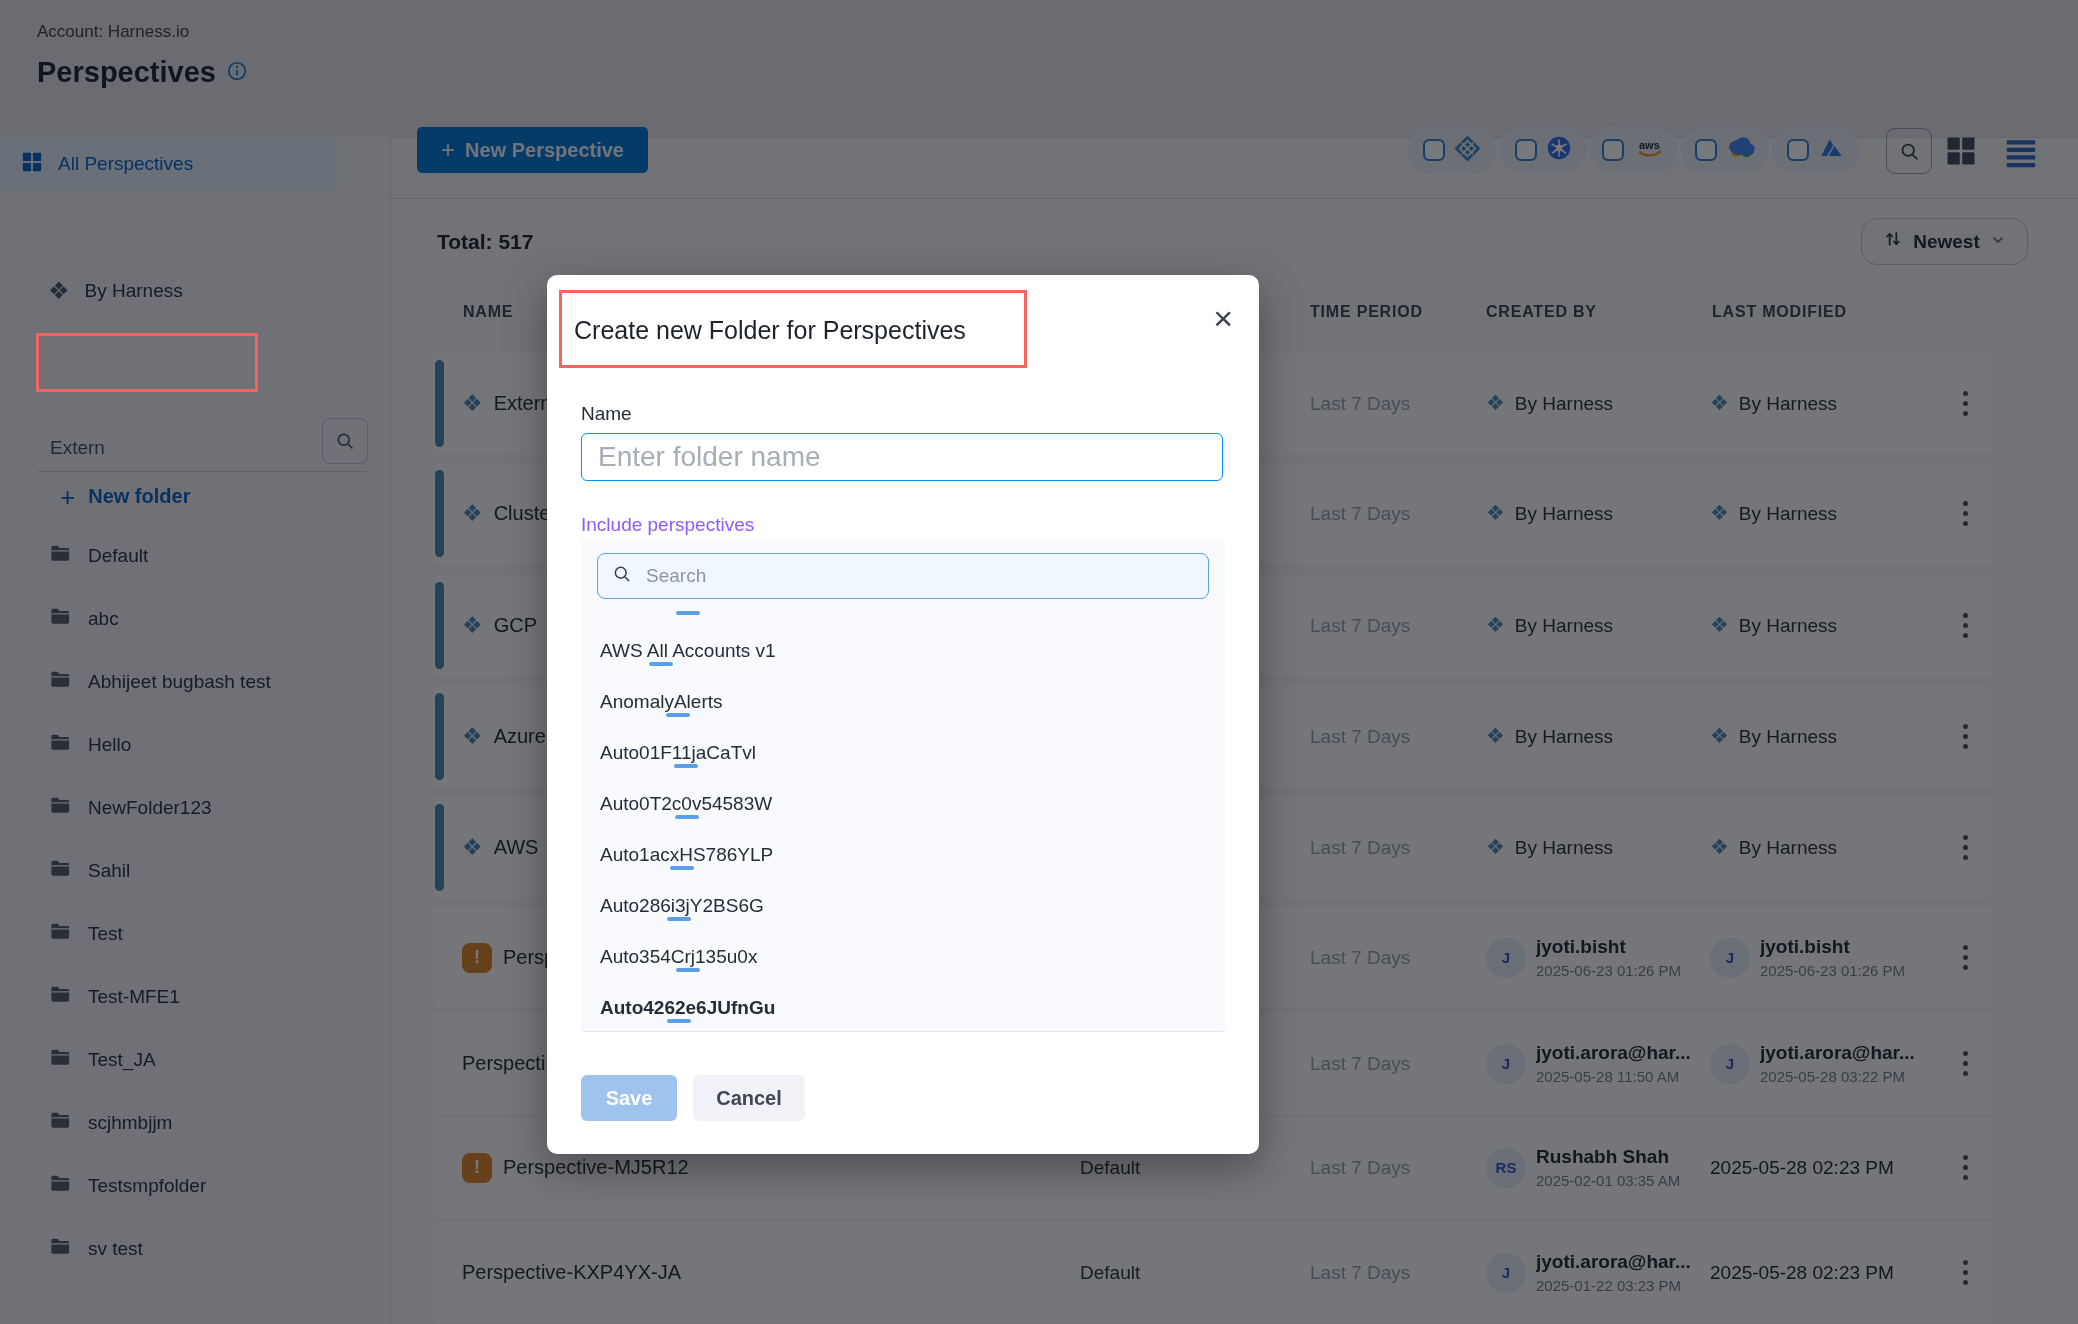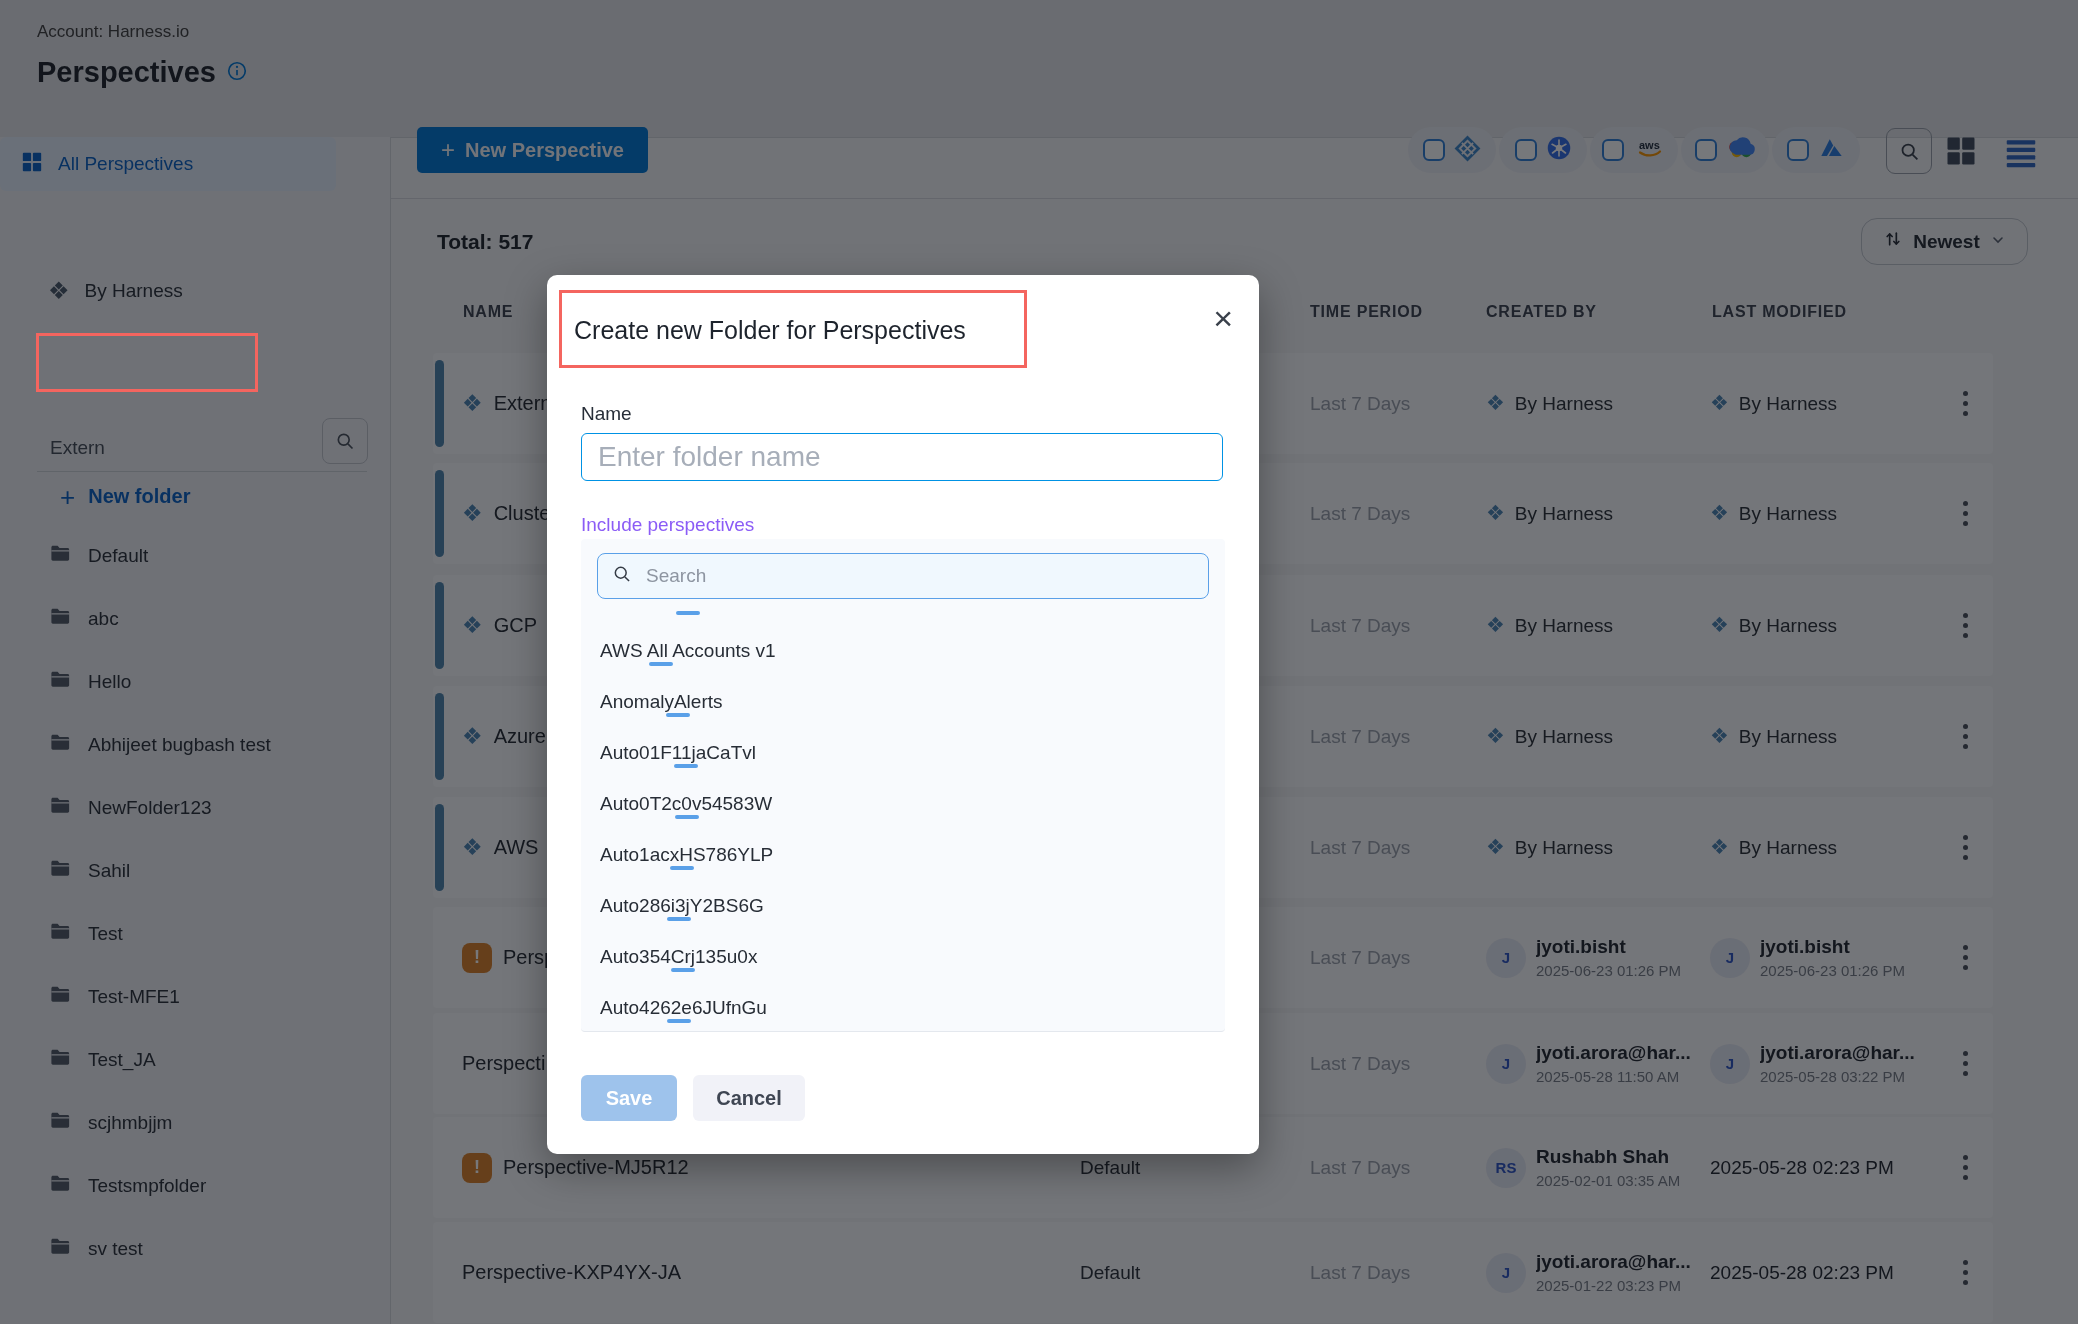--- a/index.html
+++ b/index.html
@@ -159,28 +159,28 @@
               <path fill="#525b68" d="M2.5 5.5c0-.8.7-1.5 1.5-1.5h5l2 2.2h8.5c.8 0 1.5.7 1.5 1.5V18c0 .8-.7 1.5-1.5 1.5H4c-.8 0-1.5-.7-1.5-1.5V5.5z"></path>
               <rect x="2.5" y="8.6" width="19" height="1.3" fill="#eef0f4"></rect>
             </svg></span>
           <span>abc</span>
         </div>
         <div class="folder-item">
           <span><svg width="23" height="23" viewBox="0 0 24 24">
               <path fill="#525b68" d="M2.5 5.5c0-.8.7-1.5 1.5-1.5h5l2 2.2h8.5c.8 0 1.5.7 1.5 1.5V18c0 .8-.7 1.5-1.5 1.5H4c-.8 0-1.5-.7-1.5-1.5V5.5z"></path>
               <rect x="2.5" y="8.6" width="19" height="1.3" fill="#eef0f4"></rect>
             </svg></span>
+          <span>Abhijeet bugbash test</span>
+        </div>
+        <div class="folder-item">
+          <span><svg width="23" height="23" viewBox="0 0 24 24">
+              <path fill="#525b68" d="M2.5 5.5c0-.8.7-1.5 1.5-1.5h5l2 2.2h8.5c.8 0 1.5.7 1.5 1.5V18c0 .8-.7 1.5-1.5 1.5H4c-.8 0-1.5-.7-1.5-1.5V5.5z"></path>
+              <rect x="2.5" y="8.6" width="19" height="1.3" fill="#eef0f4"></rect>
+            </svg></span>
           <span>Hello</span>
-        </div>
-        <div class="folder-item">
-          <span><svg width="23" height="23" viewBox="0 0 24 24">
-              <path fill="#525b68" d="M2.5 5.5c0-.8.7-1.5 1.5-1.5h5l2 2.2h8.5c.8 0 1.5.7 1.5 1.5V18c0 .8-.7 1.5-1.5 1.5H4c-.8 0-1.5-.7-1.5-1.5V5.5z"></path>
-              <rect x="2.5" y="8.6" width="19" height="1.3" fill="#eef0f4"></rect>
-            </svg></span>
-          <span>Abhijeet bugbash test</span>
         </div>
         <div class="folder-item">
           <span><svg width="23" height="23" viewBox="0 0 24 24">
               <path fill="#525b68" d="M2.5 5.5c0-.8.7-1.5 1.5-1.5h5l2 2.2h8.5c.8 0 1.5.7 1.5 1.5V18c0 .8-.7 1.5-1.5 1.5H4c-.8 0-1.5-.7-1.5-1.5V5.5z"></path>
               <rect x="2.5" y="8.6" width="19" height="1.3" fill="#eef0f4"></rect>
             </svg></span>
           <span>NewFolder123</span>
         </div>
         <div class="folder-item">
           <span><svg width="23" height="23" viewBox="0 0 24 24">
@@ -639,21 +639,21 @@
             <span class="lbl">Auto1acxHS786YLP</span>
           </div>
           <div class="m-item" style="top: 327px;">
             <div class="cb"></div>
             <span class="lbl">Auto286i3jY2BS6G</span>
           </div>
           <div class="m-item" style="top: 378px;">
             <div class="cb"></div>
             <span class="lbl">Auto354Crj135u0x</span>
           </div>
-          <div class="m-item" style="top: 429px;">
+          <div class="m-item" style="top: 429px; font-weight: bold;">
             <div class="cb"></div>
             <span class="lbl">Auto4262e6JUfnGu</span>
           </div>
           <div class="m-item" style="top: 480px;">
             <div class="cb"></div>
             <span class="lbl">Auto43l1Af659F28</span>
           </div>
         </div>
     </div>
 

